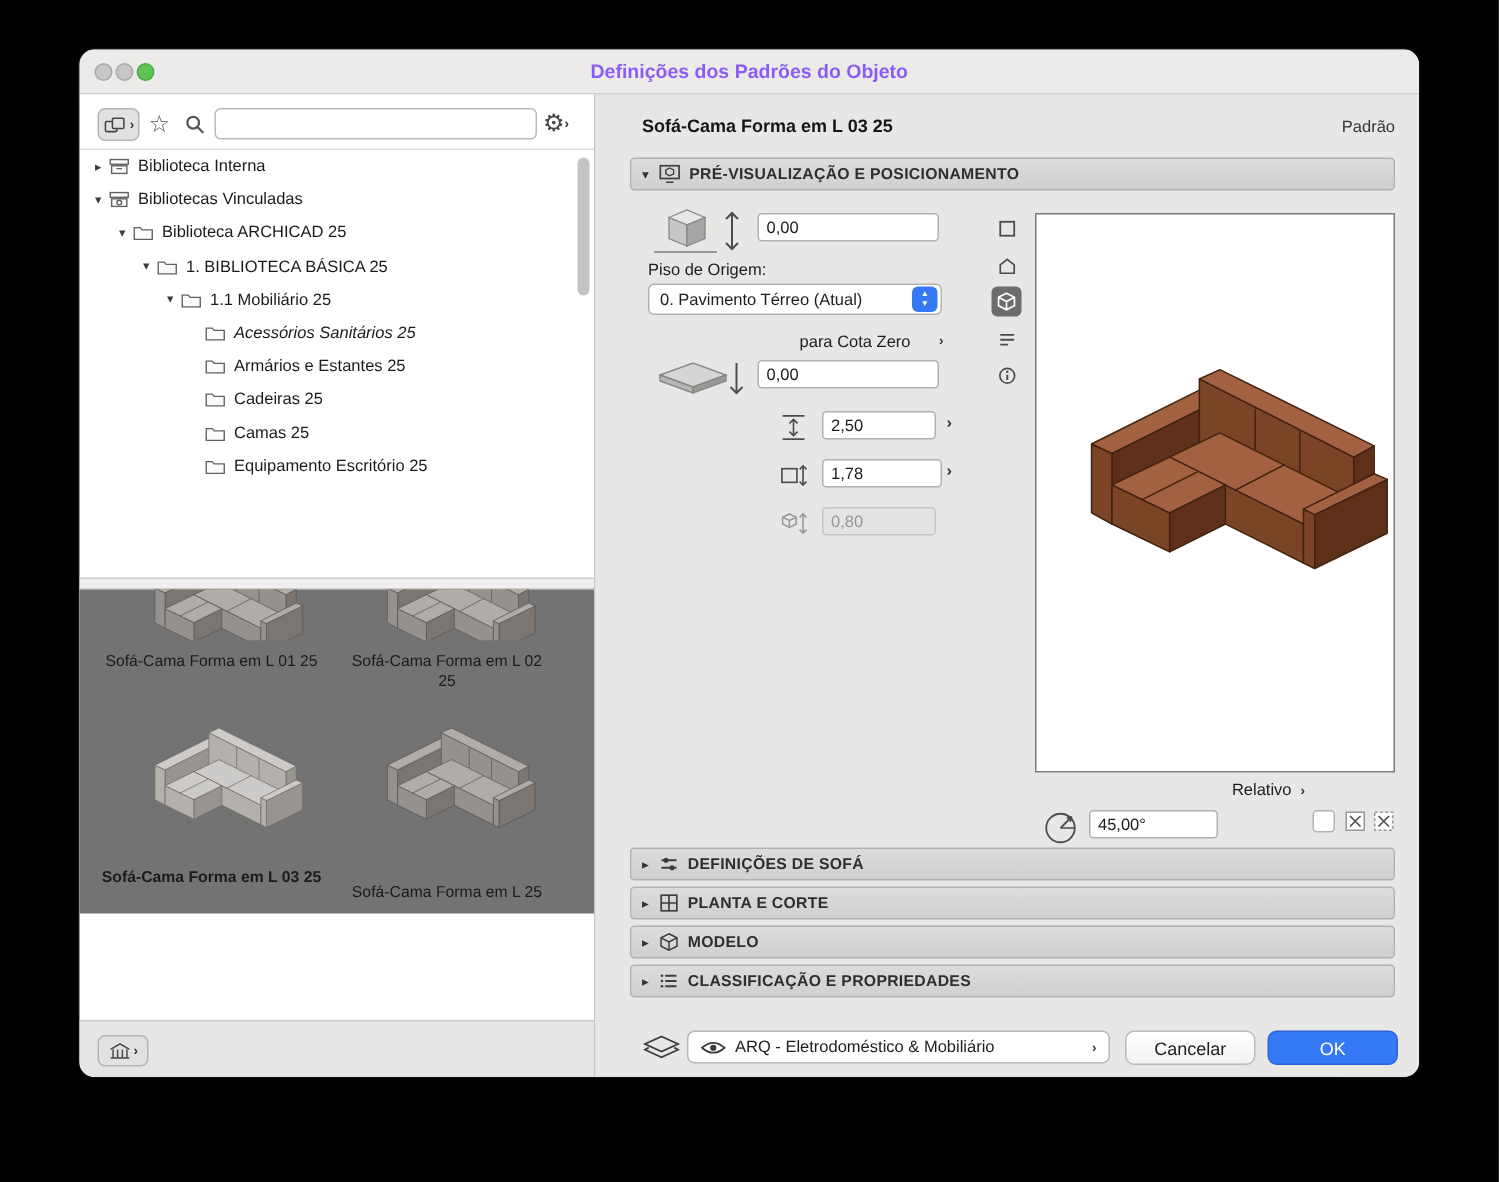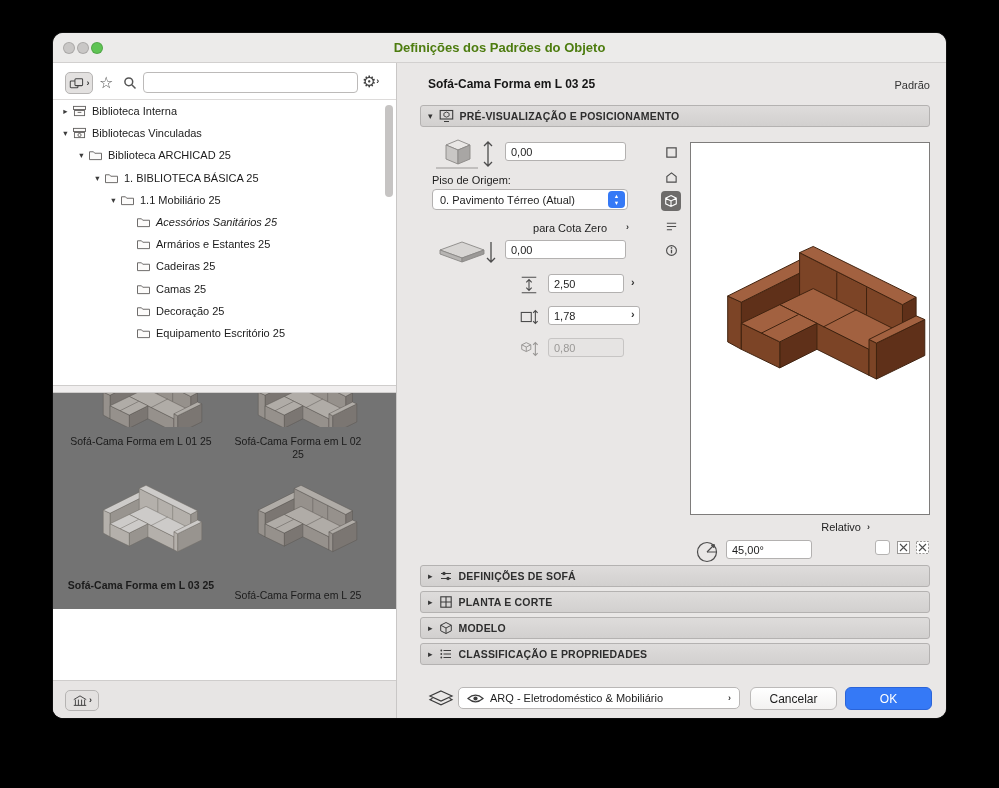--- a/index.html
+++ b/index.html
@@ -7,21 +7,21 @@
   .stage{position:relative;width:999px;height:788px;background:#000;overflow:hidden;
          font-family:"Liberation Sans","DejaVu Sans",sans-serif;-webkit-font-smoothing:antialiased;}
   .dialog{position:absolute;left:53px;top:33px;width:893px;height:685px;background:#e9e7e6;
           border-radius:10px;box-shadow:0 25px 60px rgba(0,0,0,.65),0 0 0 1px rgba(255,255,255,.08);overflow:hidden;}
   
   .titlebar{position:absolute;left:0;top:0;right:0;height:30px;background:#ecebea;border-bottom:1px solid #d2d0cf;}
   .tl-dot{position:absolute;top:9px;width:12px;height:12px;border-radius:50%;border:0.5px solid rgba(0,0,0,.15);}
   .dot-close{left:10px;background:#c9c7c6;}
   .dot-min{left:24px;background:#c9c7c6;}
   .dot-zoom{left:38px;background:#5fc454;}
-  .wtitle{position:absolute;left:0;right:0;top:7px;text-align:center;font-size:13px;font-weight:bold;color:#4d7c0f;}
+  .wtitle{position:absolute;left:0;right:0;top:7px;text-align:center;font-size:13px;font-weight:bold;color:#8b5cf6;}
   
   .left-panel{position:absolute;left:0;top:30px;width:344px;bottom:0;background:#fff;border-right:1px solid #c9c7c6;}
   .tb-btn{position:absolute;display:flex;align-items:center;justify-content:center;gap:1px;
           border:1px solid #b6b4b3;background:#e3e1e0;border-radius:5px;}
   .tb-flat{position:absolute;display:flex;align-items:center;color:#555;}
   .chev{font-size:9px;color:#333;font-weight:bold;line-height:1;}
   .search-input{position:absolute;left:90px;top:9px;width:215px;height:21px;border:1px solid #bcbab9;
           border-radius:4px;background:#fff;font-size:11px;padding:0 6px;outline:none;}
   .toolbar-sep{position:absolute;left:0;top:36px;width:100%;height:1px;background:#dddbda;}
   
@@ -257,34 +257,20 @@
             
           </span>
           <span class="ticon">
             <span>
                 <svg width="15" height="12" viewBox="0 0 16 13">
                   <path d="M1.5 3 h4.3 l1.4 1.6 H14.5 V11.5 H1.5 Z" fill="#fcfbfa" stroke="#636160" stroke-width="1"></path>
                 </svg>
               </span>
 
           </span>
-          <span class="tlabel">Decoração 25</span>
-        </div>
-          <div class="tree-row" style="padding-left: 64px;">
-          <span class="tw">
-            
-          </span>
-          <span class="ticon">
-            <span>
-                <svg width="15" height="12" viewBox="0 0 16 13">
-                  <path d="M1.5 3 h4.3 l1.4 1.6 H14.5 V11.5 H1.5 Z" fill="#fcfbfa" stroke="#636160" stroke-width="1"></path>
-                </svg>
-              </span>
-
-          </span>
           <span class="tlabel">Equipamento Escritório 25</span>
         </div>
         </div>
       <div class="vscroll">
         <div class="vthumb"></div>
       </div>
 
       <div class="splitter"></div>
 
       <div class="thumbs">
@@ -493,21 +479,21 @@
       </span>
       <input class="field" style="left: 151px; top: 211px; width: 76px;" value="2,50">
       <span class="chev" style="position:absolute;left:234px;top:214px;font-size:11px;">›</span>
 
       <span style="position:absolute;left:121px;top:244px;">
         <svg width="22" height="20" viewBox="0 0 22 22">
             <rect x="2.5" y="6" width="11" height="10" fill="none" stroke="#4c4c4c" stroke-width="1.2"></rect>
             <path d="M18 4 V18 M15.5 6.5 L18 4 L20.5 6.5 M15.5 15.5 L18 18 L20.5 15.5" fill="none" stroke="#4c4c4c" stroke-width="1.2"></path>
           </svg>
       </span>
-      <input class="field" style="left: 151px; top: 243px; width: 92px;" value="1,78">
+      <input class="field" style="left: 151px; top: 243px; width: 80px;" value="1,78">
       <span class="chev" style="position:absolute;left:234px;top:246px;font-size:11px;">›</span>
 
       <span style="position:absolute;left:121px;top:276px;">
         <svg width="22" height="20" viewBox="0 0 22 22">
             <path d="M8 4 l5 2.4 v5 L8 13.8 3 11.4 V6.4 Z M3 6.4 L8 8.8 L13 6.4 M8 8.8 V13.8" fill="none" stroke="#9a9896" stroke-width="1.1"></path>
             <path d="M18 4 V18 M15.5 6.5 L18 4 L20.5 6.5 M15.5 15.5 L18 18 L20.5 15.5" fill="none" stroke="#9a9896" stroke-width="1.2"></path>
           </svg>
       </span>
       <input class="field" style="left: 151px; top: 275px; width: 76px;" disabled="" value="0,80">
 

